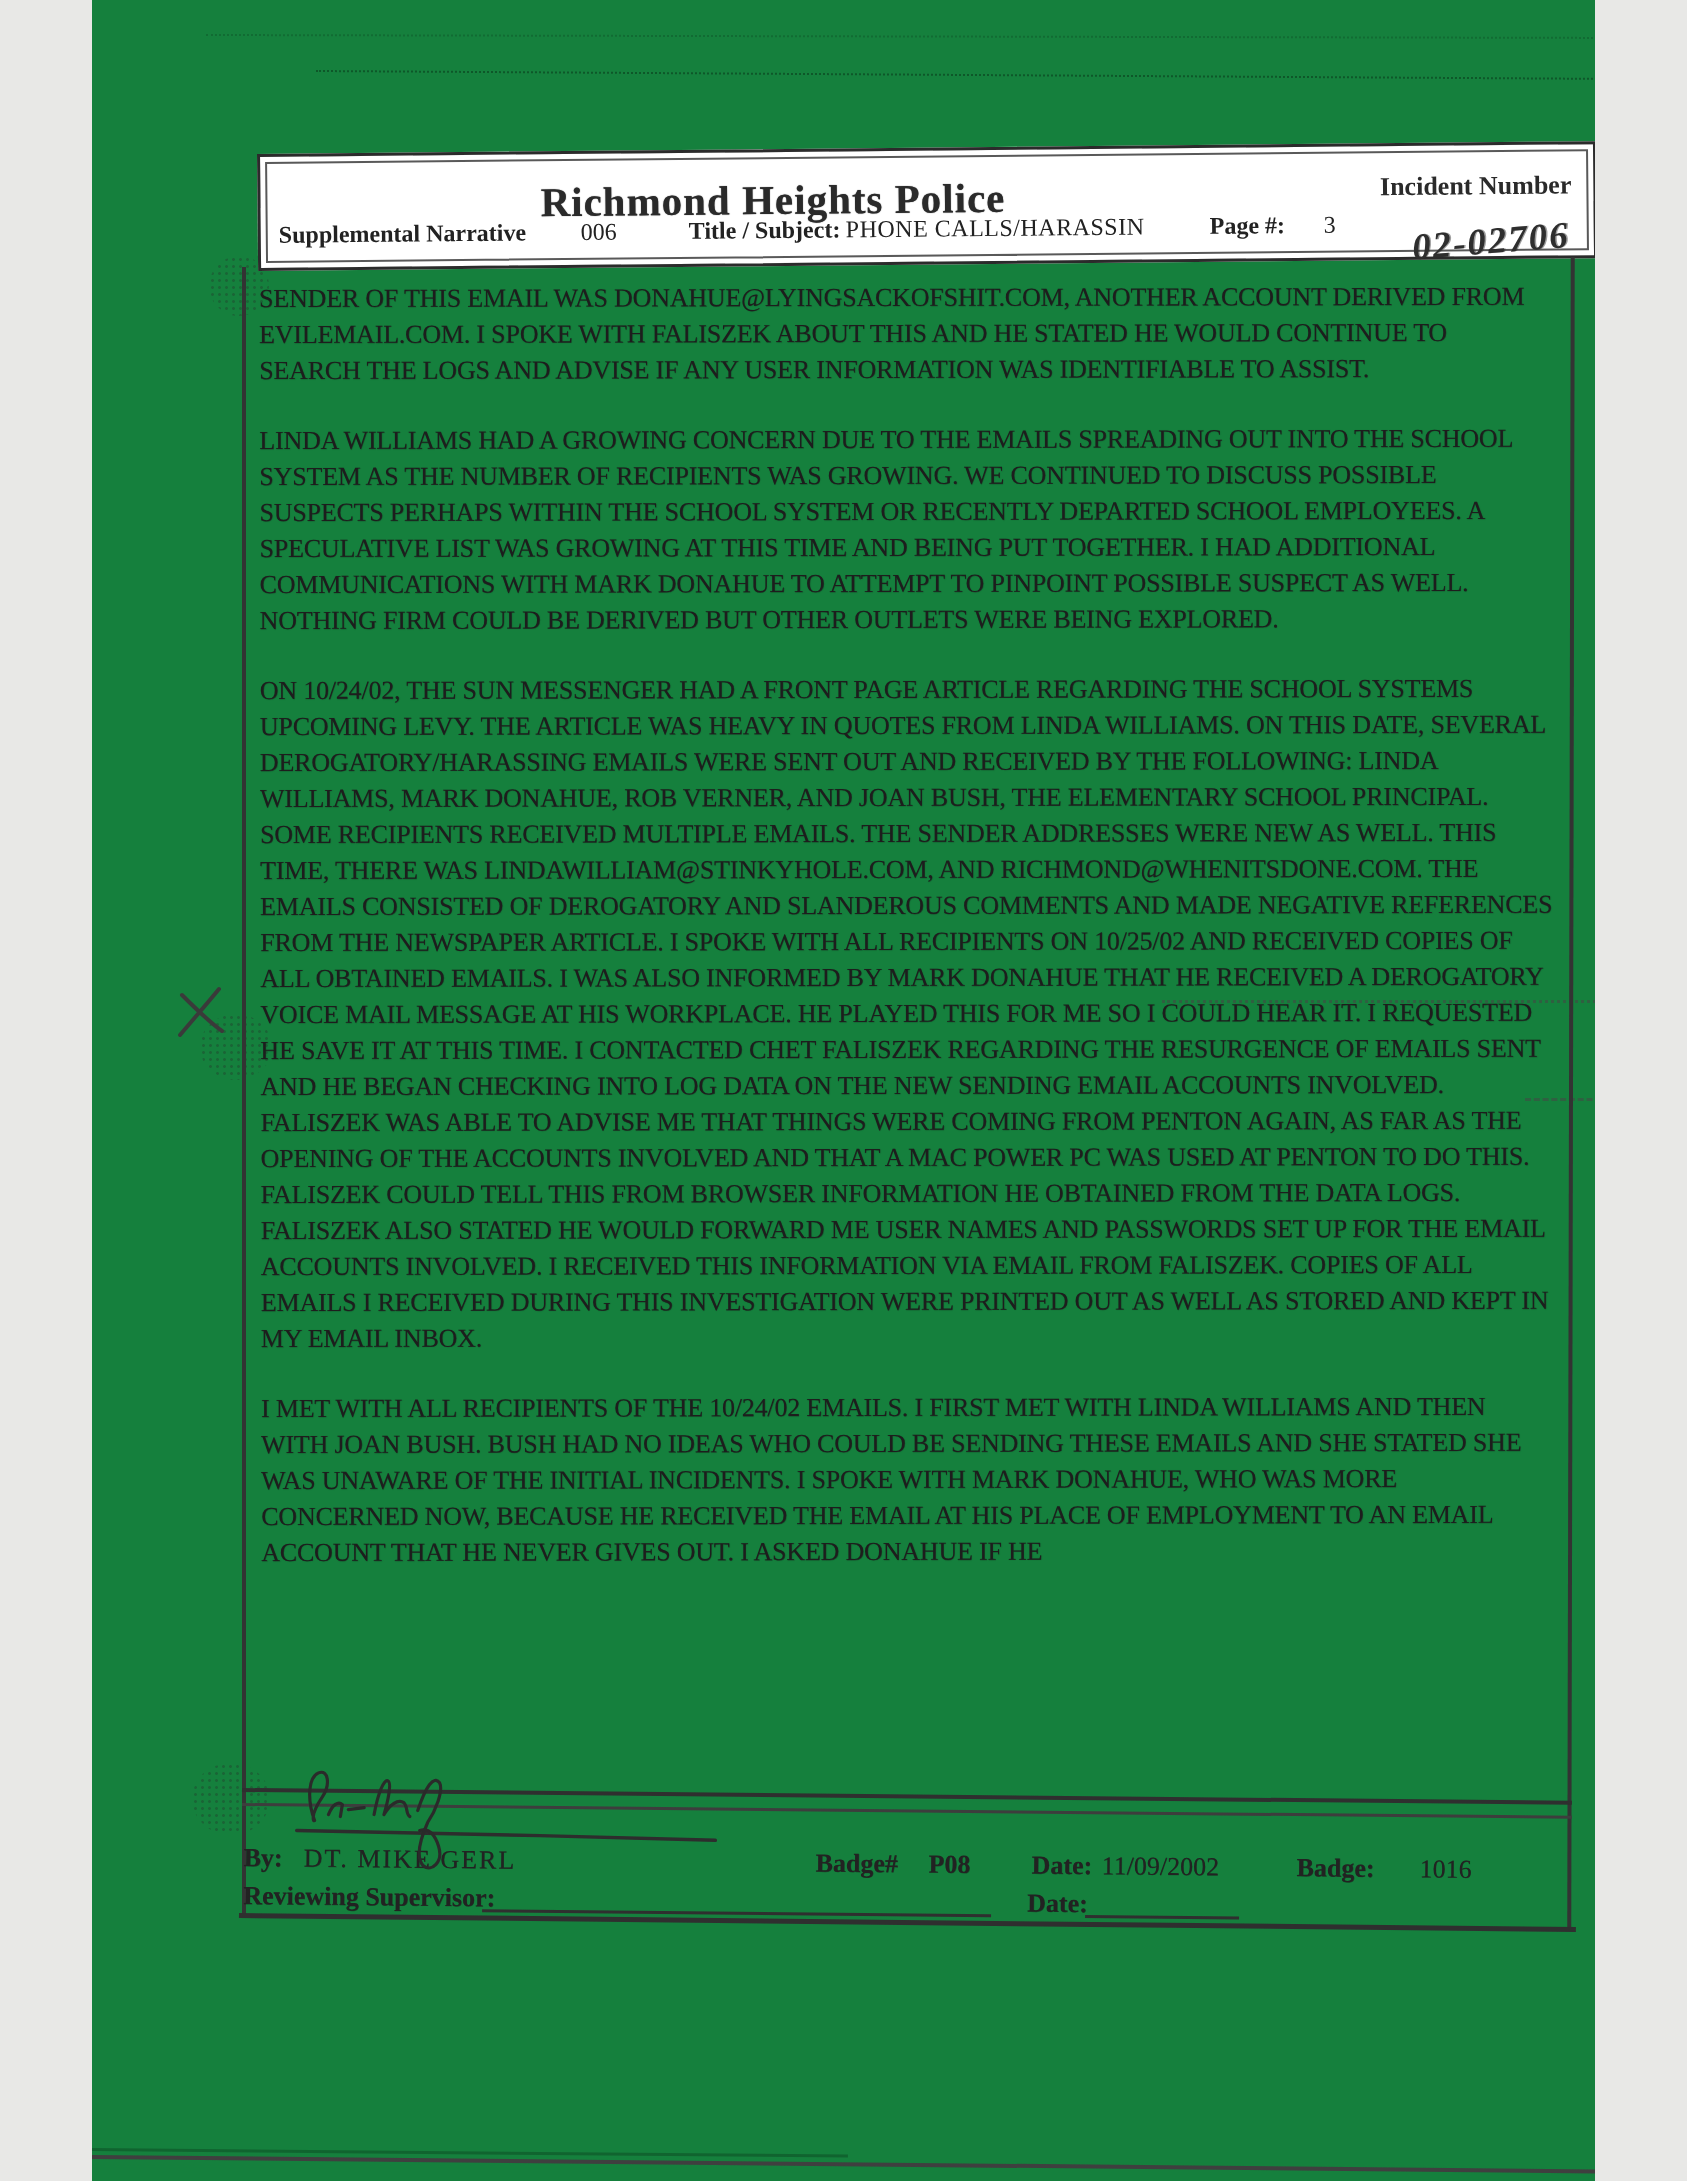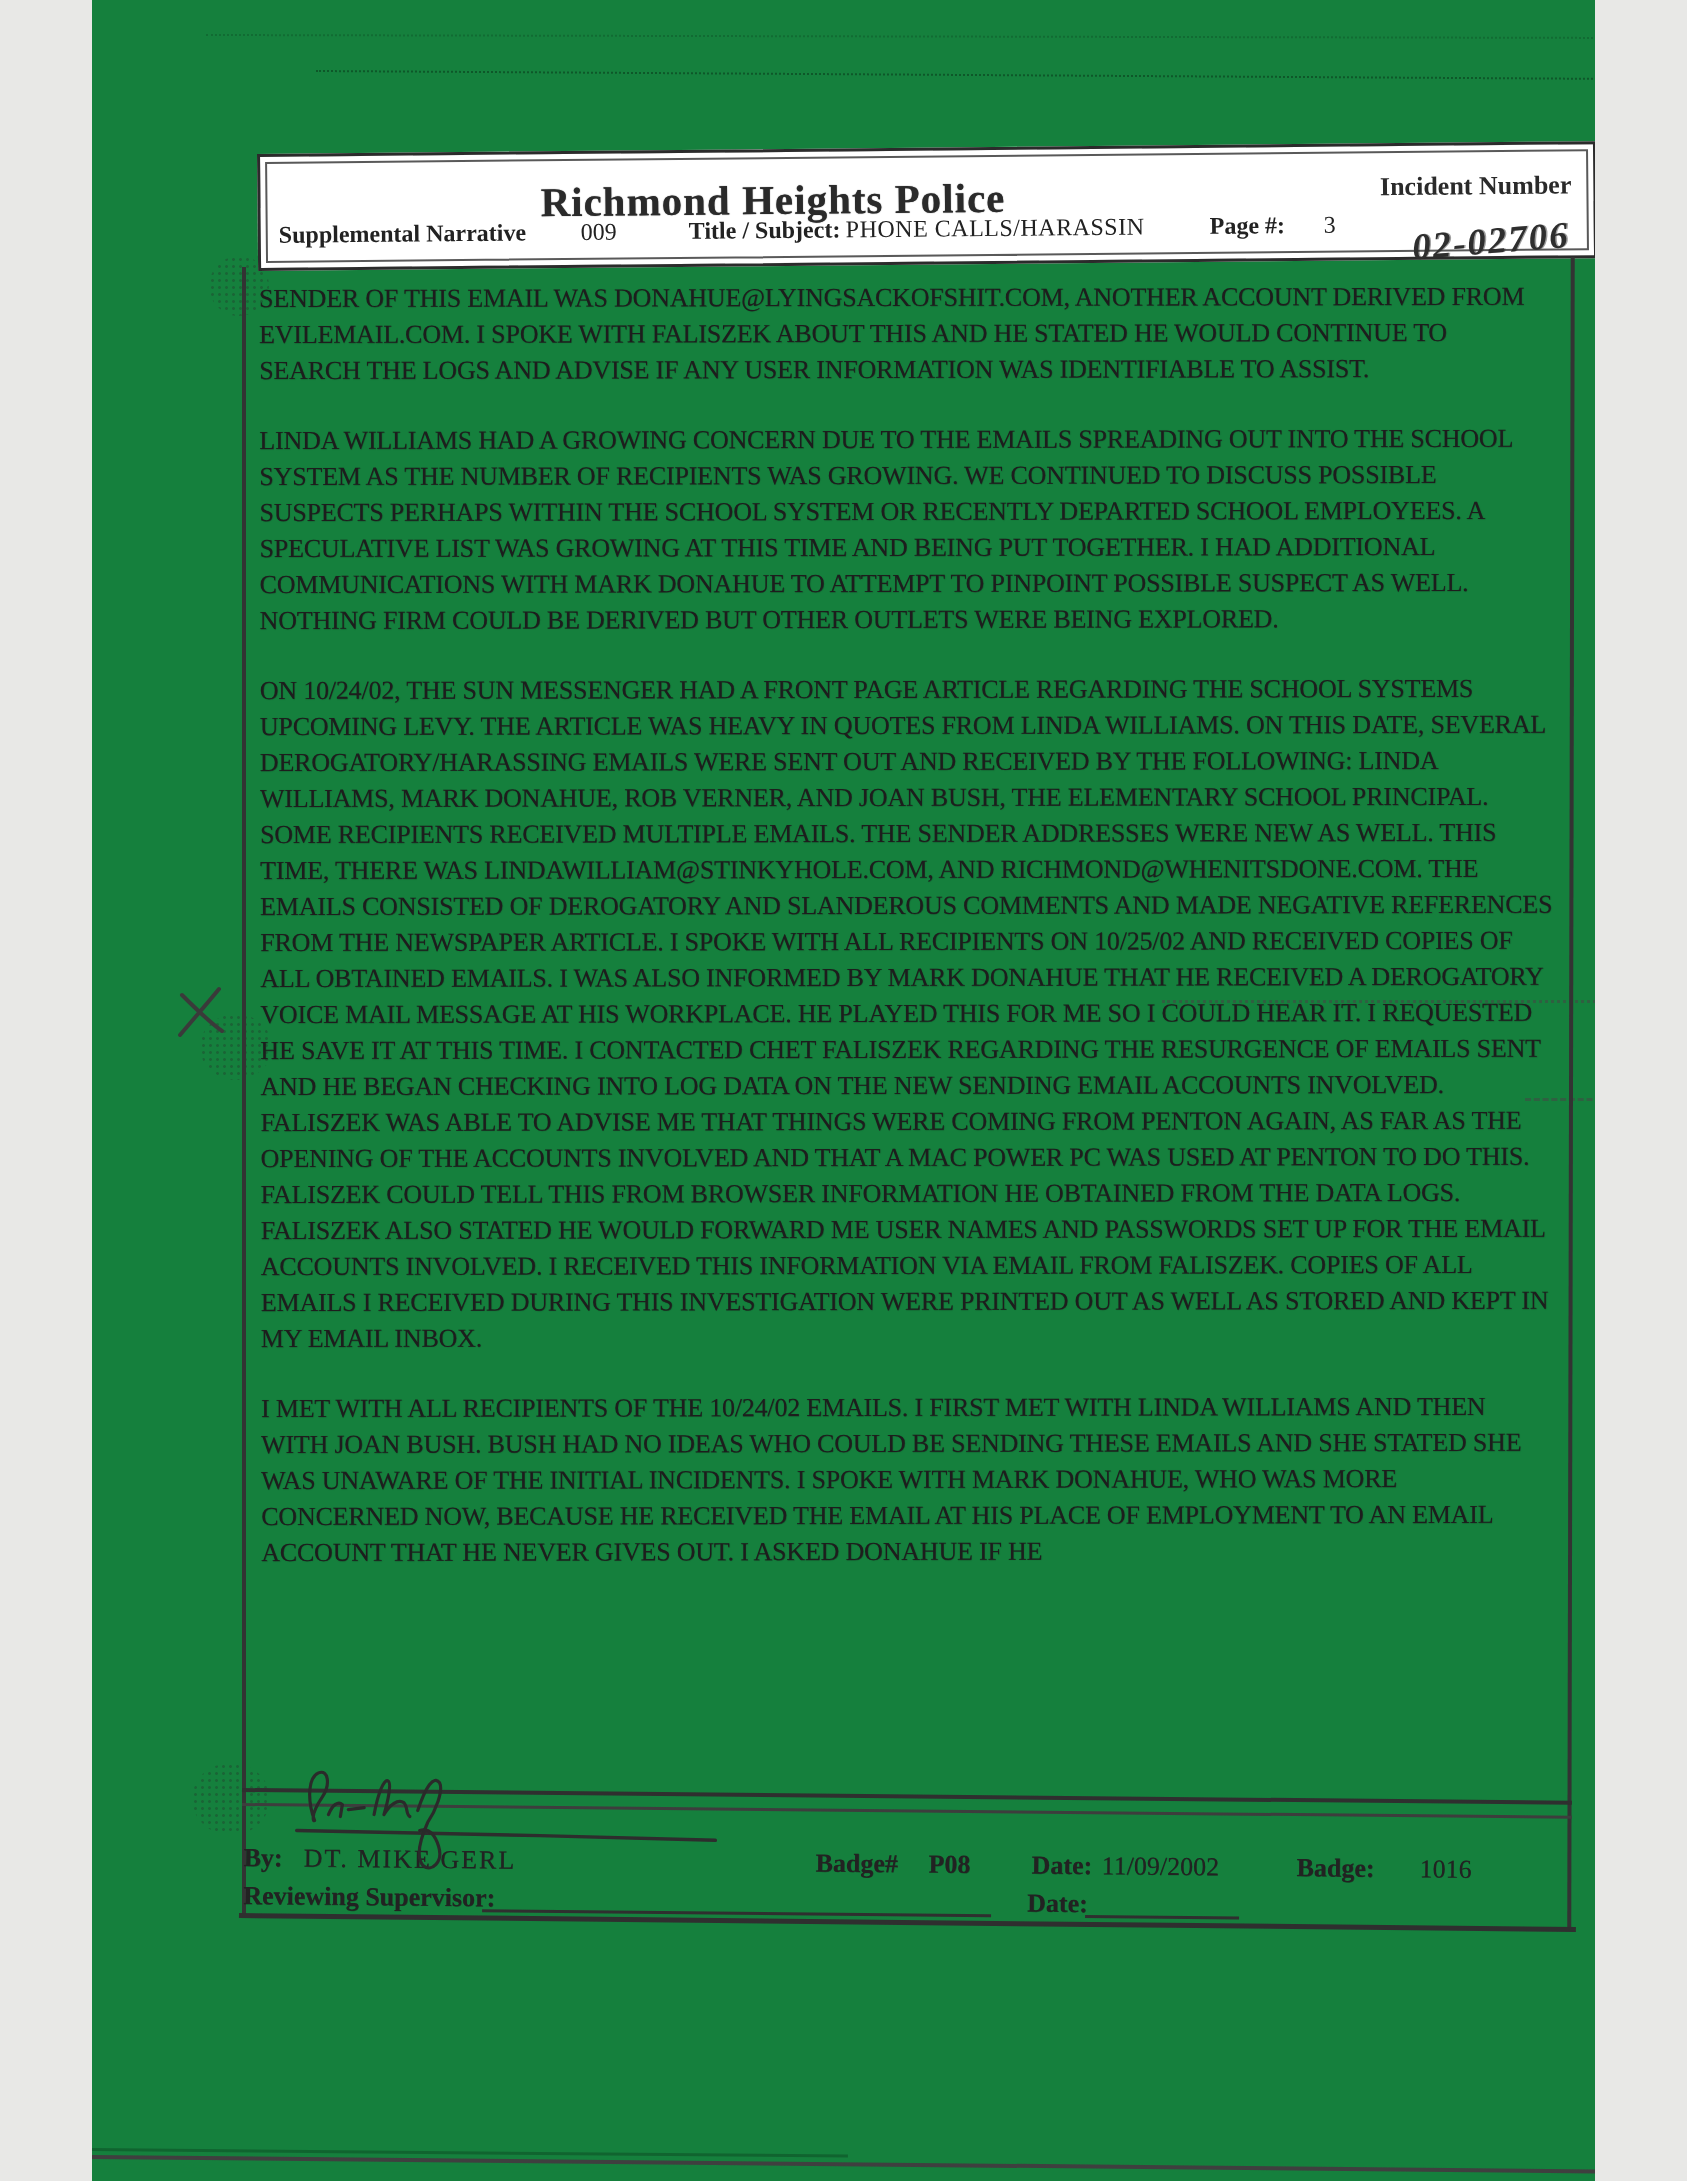--- a/index.html
+++ b/index.html
@@ -118,21 +118,21 @@
 
   <svg class="x-mark" width="62" height="58" viewBox="0 0 62 58">
     <path d="M10,12 C22,24 36,38 50,48 M47,6 C34,22 18,40 8,52" stroke="#3a3a3a" stroke-width="4" fill="none" stroke-linecap="round"></path>
   </svg>
 
   <div class="header-box">
     <div class="agency-title">Richmond Heights Police</div>
     <div class="incident-label">Incident Number</div>
     <div class="hdr-row2">
       <span class="lbl supp-label">Supplemental Narrative</span>
-      <span class="supp-num">009</span>
+      <span class="supp-num">006</span>
       <span class="lbl ts-label">Title /  Subject:</span>
       <span class="ts-value">PHONE CALLS/HARASSIN</span>
       <span class="lbl page-label">Page #:</span>
       <span class="page-value">3</span>
     </div>
     <div class="incident-value">02-02706</div>
   </div>
 
   <div class="border-left"></div>
   <div class="border-right"></div>

